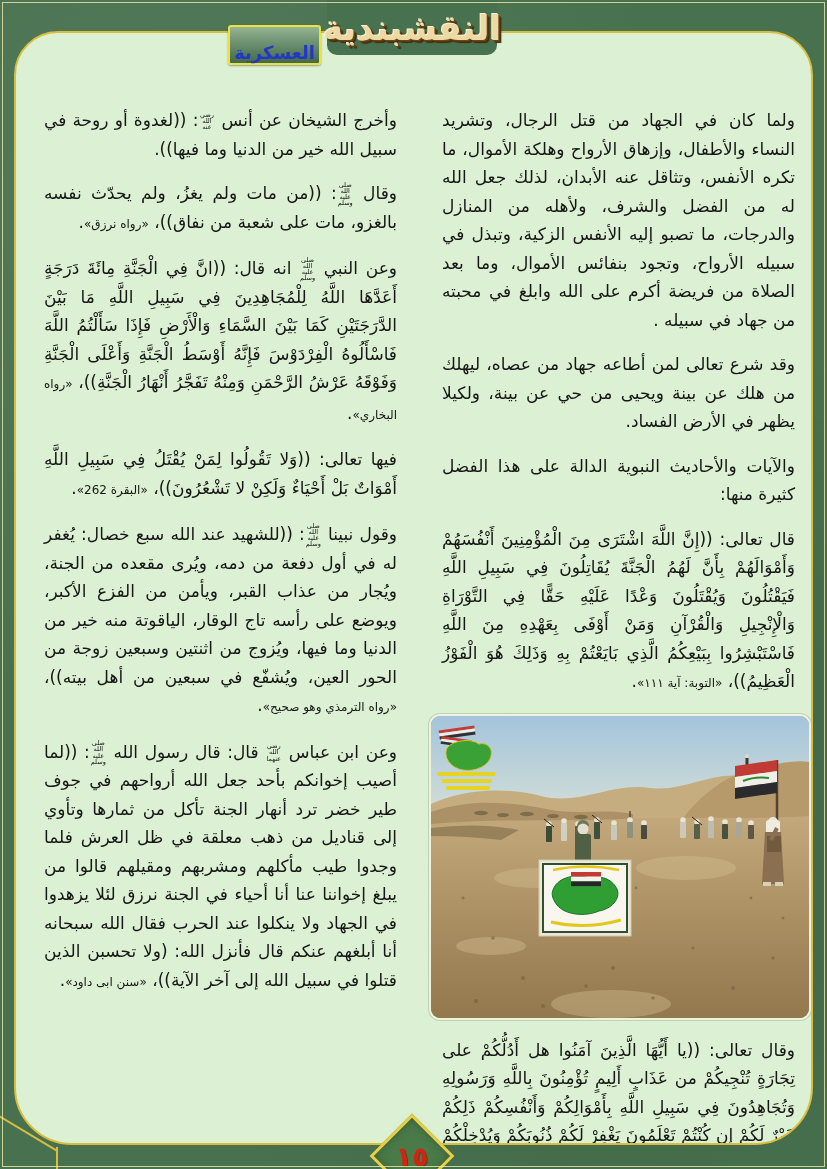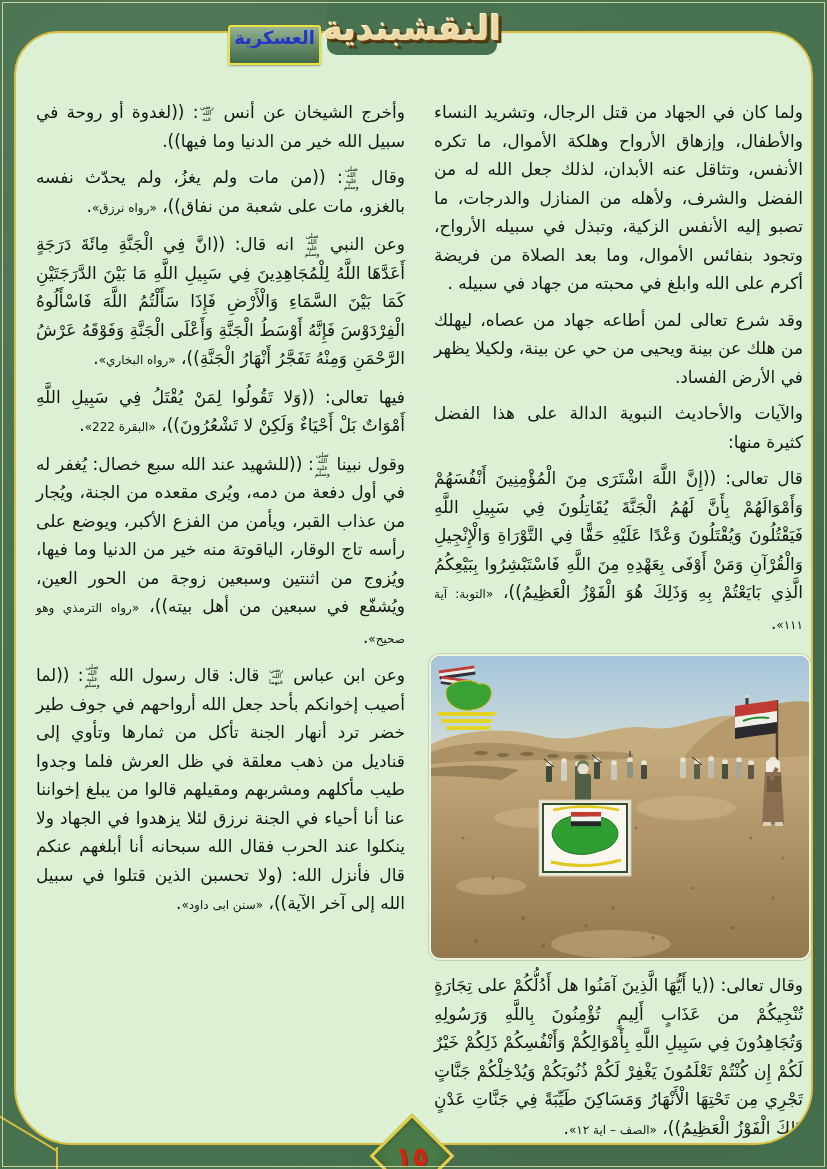--- a/index.html
+++ b/index.html
@@ -21,32 +21,32 @@
     overflow:hidden;z-index:1;
   }
   
   .logo-tab{position:absolute;left:327px;top:0;width:170px;height:55px;z-index:3;
     background:#47714f;border-radius:0 0 10px 10px;display:flex;align-items:center;justify-content:center;}
   .logo-text{
     font-size:34px;font-weight:bold;color:#ecd9a6;letter-spacing:-1px;line-height:1;
     text-shadow:-1px -1px 0 #fdf3cf, 1px 1px 0 #6b4718, 2px 2px 0 #58390f, 3px 3px 1px #3f2a08;
   }
   .badge{
-    position:absolute;z-index:4;display:flex;align-items:flex-start;justify-content:center;
+    position:absolute;z-index:4;display:flex;align-items:flex-end;justify-content:center;
     background:linear-gradient(180deg,#96b493 0%, #6d9070 45%, #416a4b 100%);
     border:2px solid #ece23e;border-radius:3px;box-shadow:0 1px 2px rgba(0,0,0,.35);
     color:#2436c8;font-weight:bold;
   }
   .badge-issue{left:477px;top:19px;width:116px;height:38px;font-size:21px;}
   .badge-section{left:228px;top:25px;width:89px;height:36px;font-size:18px;}
   
   .col{position:absolute;top:57px;width:385px;color:#161616;}
   .col-left{left:12px;}
   .col-right{left:410px;}
-  p.para{margin:8px;text-align:justify;font-size:17px;line-height:28.5px;}
+  p.para{margin:16px;text-align:justify;font-size:17px;line-height:28.5px;}
   p.para .cite{font-size:12px;}
   p.para .honorific{
     display:inline-block;width:17px;font-size:6.5px;line-height:6.2px;
     text-align:center;vertical-align:middle;word-break:break-word;color:#111;
   }
   
   .photo-frame{
     width:378px;margin:15px 0 11px;border:2px solid #eef3e0;border-radius:11px;
     box-shadow:0 0 0 1px #bfd2ae;overflow:hidden;background:#c8b48a;
   }
@@ -69,21 +69,21 @@
 <body>
 
 <div class="page">
 
   <div class="content">
 
     <div class="col col-left" id="col-left">
         <p class="para"><span>وأخرج الشيخان عن أنس </span><span class="honorific">رضي الله عنه</span><span>: ((لغدوة أو روحة في سبيل الله خير من الدنيا وما فيها)).</span></p>
         <p class="para"><span>وقال </span><span class="honorific">صلى الله عليه وسلم</span><span>: ((من مات ولم يغزُ، ولم يحدّث نفسه بالغزو، مات على شعبة من نفاق))، </span><span class="cite">«رواه نرزق»</span><span>.</span></p>
         <p class="para"><span>وعن النبي </span><span class="honorific">صلى الله عليه وسلم</span><span> انه قال: ((انَّ فِي الْجَنَّةِ مِائَةَ دَرَجَةٍ أَعَدَّهَا اللَّهُ لِلْمُجَاهِدِينَ فِي سَبِيلِ اللَّهِ مَا بَيْنَ الدَّرَجَتَيْنِ كَمَا بَيْنَ السَّمَاءِ وَالْأَرْضِ فَإِذَا سَأَلْتُمُ اللَّهَ فَاسْأَلُوهُ الْفِرْدَوْسَ فَإِنَّهُ أَوْسَطُ الْجَنَّةِ وَأَعْلَى الْجَنَّةِ وَفَوْقَهُ عَرْشُ الرَّحْمَنِ وَمِنْهُ تَفَجَّرُ أَنْهَارُ الْجَنَّةِ))، </span><span class="cite">«رواه البخاري»</span><span>.</span></p>
-        <p class="para"><span>فيها تعالى: ((وَلا تَقُولُوا لِمَنْ يُقْتَلُ فِي سَبِيلِ اللَّهِ أَمْوَاتٌ بَلْ أَحْيَاءٌ وَلَكِنْ لا تَشْعُرُونَ))، </span><span class="cite">«البقرة 222»</span><span>.</span></p>
+        <p class="para"><span>فيها تعالى: ((وَلا تَقُولُوا لِمَنْ يُقْتَلُ فِي سَبِيلِ اللَّهِ أَمْوَاتٌ بَلْ أَحْيَاءٌ وَلَكِنْ لا تَشْعُرُونَ))، </span><span class="cite">«البقرة 262»</span><span>.</span></p>
         <p class="para"><span>وقول نبينا </span><span class="honorific">صلى الله عليه وسلم</span><span>: ((للشهيد عند الله سبع خصال: يُغفر له في أول دفعة من دمه، ويُرى مقعده من الجنة، ويُجار من عذاب القبر، ويأمن من الفزع الأكبر، ويوضع على رأسه تاج الوقار، الياقوتة منه خير من الدنيا وما فيها، ويُزوج من اثنتين وسبعين زوجة من الحور العين، ويُشفّع في سبعين من أهل بيته))، </span><span class="cite">«رواه الترمذي وهو صحيح»</span><span>.</span></p>
         <p class="para"><span>وعن ابن عباس </span><span class="honorific">رضي الله عنهما</span><span> قال: قال رسول الله </span><span class="honorific">صلى الله عليه وسلم</span><span>: ((لما أصيب إخوانكم بأحد جعل الله أرواحهم في جوف طير خضر ترد أنهار الجنة تأكل من ثمارها وتأوي إلى قناديل من ذهب معلقة في ظل العرش فلما وجدوا طيب مأكلهم ومشربهم ومقيلهم قالوا من يبلغ إخواننا عنا أنا أحياء في الجنة نرزق لئلا يزهدوا في الجهاد ولا ينكلوا عند الحرب فقال الله سبحانه أنا أبلغهم عنكم قال فأنزل الله: (ولا تحسبن الذين قتلوا في سبيل الله إلى آخر الآية))، </span><span class="cite">«سنن ابى داود»</span><span>.</span></p>
       </div>
 
     <div class="col col-right">
       <div id="col-right-top">
           <p class="para"><span>ولما كان في الجهاد من قتل الرجال، وتشريد النساء والأطفال، وإزهاق الأرواح وهلكة الأموال، ما تكره الأنفس، وتثاقل عنه الأبدان، لذلك جعل الله له من الفضل والشرف، ولأهله من المنازل والدرجات، ما تصبو إليه الأنفس الزكية، وتبذل في سبيله الأرواح، وتجود بنفائس الأموال، وما بعد الصلاة من فريضة أكرم على الله وابلغ في محبته من جهاد في سبيله .</span></p>
           <p class="para"><span>وقد شرع تعالى لمن أطاعه جهاد من عصاه، ليهلك من هلك عن بينة ويحيى من حي عن بينة، ولكيلا يظهر في الأرض الفساد.</span></p>
           <p class="para"><span>والآيات والأحاديث النبوية الدالة على هذا الفضل كثيرة منها:</span></p>
           <p class="para"><span>قال تعالى: ((إِنَّ اللَّهَ اشْتَرَى مِنَ الْمُؤْمِنِينَ أَنْفُسَهُمْ وَأَمْوَالَهُمْ بِأَنَّ لَهُمُ الْجَنَّةَ يُقَاتِلُونَ فِي سَبِيلِ اللَّهِ فَيَقْتُلُونَ وَيُقْتَلُونَ وَعْدًا عَلَيْهِ حَقًّا فِي التَّوْرَاةِ وَالْإِنْجِيلِ وَالْقُرْآنِ وَمَنْ أَوْفَى بِعَهْدِهِ مِنَ اللَّهِ فَاسْتَبْشِرُوا بِبَيْعِكُمُ الَّذِي بَايَعْتُمْ بِهِ وَذَلِكَ هُوَ الْفَوْزُ الْعَظِيمُ))، </span><span class="cite">«التوبة: آية ١١١»</span><span>.</span></p>

